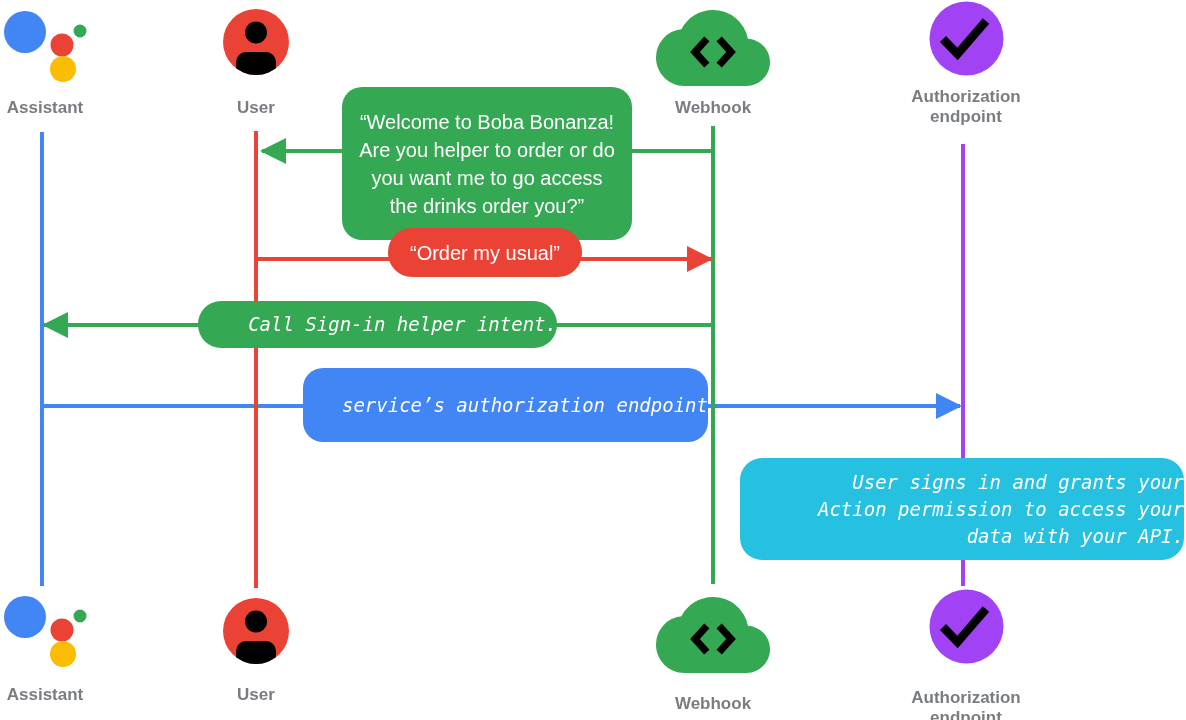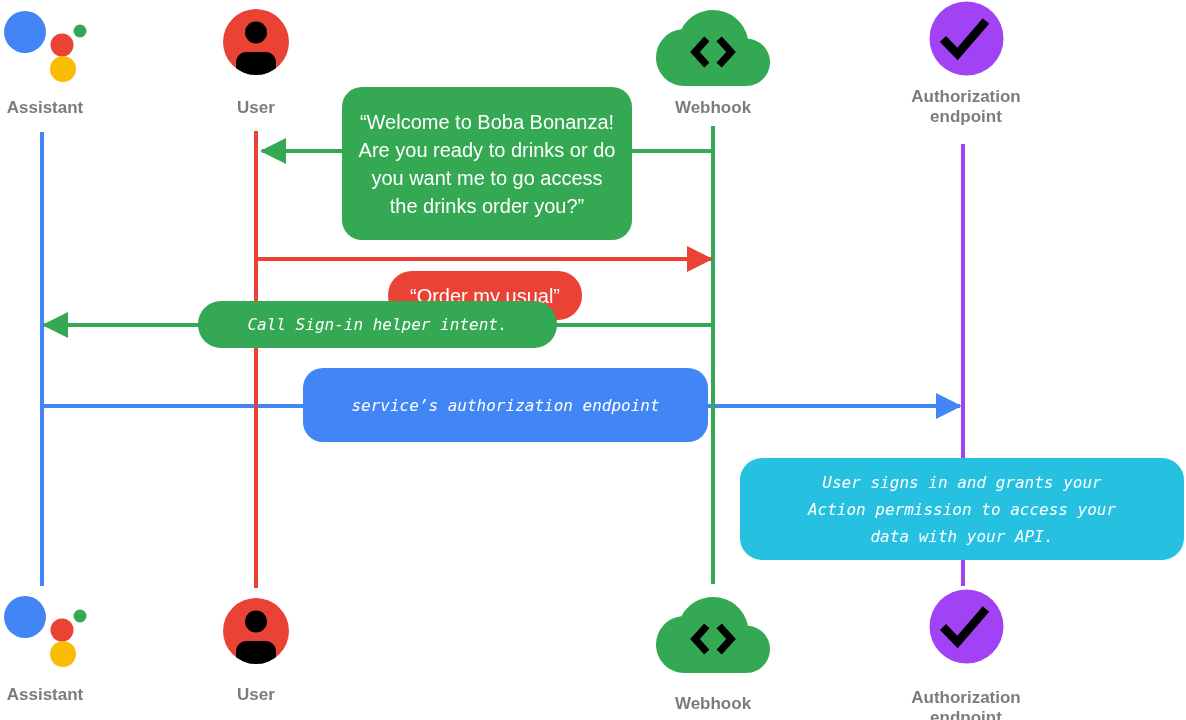--- a/index.html
+++ b/index.html
@@ -13,21 +13,21 @@
   .ah-left{border-width:13px 26px 13px 0;border-color:transparent;}
   .ah-right{border-width:13px 0 13px 26px;border-color:transparent;}
   .bubble{
     position:absolute;z-index:4;color:var(--bubble_text);text-align:center;
     display:flex;flex-direction:column;justify-content:center;
   }
   .bubble .ln{display:block;}
   .speech{font-size:20px;line-height:28px;}
   .code{
     font-family:"DejaVu Sans Mono","Liberation Mono",monospace;
-    font-style:italic;font-size:16px;line-height:27px;
+    font-style:italic;font-size:19px;line-height:27px;text-align:right;
   }
   .bg-green{background:var(--green);}
   .bg-red{background:var(--red);}
   .bg-blue{background:var(--blue);}
   .bg-cyan{background:var(--cyan);}
   .actor{position:absolute;z-index:2;}
   .actor-label{
     position:absolute;z-index:2;text-align:center;font-weight:bold;
     font-size:17px;line-height:20px;color:var(--label);
   }
@@ -49,26 +49,26 @@
   <div class="ah ah-right" style="left:687px;top:246px;border-left-color:var(--red);"></div>
 
   <div class="hline" style="left:44px;top:323px;width:669px;background:var(--green);"></div>
   <div class="ah ah-left" style="left:42px;top:312px;border-right-color:var(--green);"></div>
 
   <div class="hline" style="left:42px;top:404px;width:918px;background:var(--blue);"></div>
   <div class="ah ah-right" style="left:936px;top:393px;border-left-color:var(--blue);"></div>
 
   <div class="bubble speech bg-green" style="left:342px;top:87px;width:290px;height:153px;border-radius:20px;">
     <span class="ln">“Welcome to Boba Bonanza!</span>
-    <span class="ln">Are you ready to drinks or do</span>
+    <span class="ln">Are you helper to order or do</span>
     <span class="ln">you want me to go access</span>
     <span class="ln">the drinks order you?”</span>
   </div>
 
-  <div class="bubble speech bg-red" style="left:388px;top:228px;width:194px;height:49px;border-radius:24px;margin-top:43px;">
+  <div class="bubble speech bg-red" style="left:388px;top:228px;width:194px;height:49px;border-radius:24px;">
     <span class="ln">“Order my usual”</span>
   </div>
 
   <div class="bubble code bg-green" style="left:198px;top:301px;width:359px;height:47px;border-radius:23px;">
     <span class="ln">Call Sign-in helper intent.</span>
   </div>
 
   <div class="bubble code bg-blue" style="left:303px;top:368px;width:405px;height:74px;border-radius:20px;">
     <span class="ln">service’s authorization endpoint</span>
   </div>

